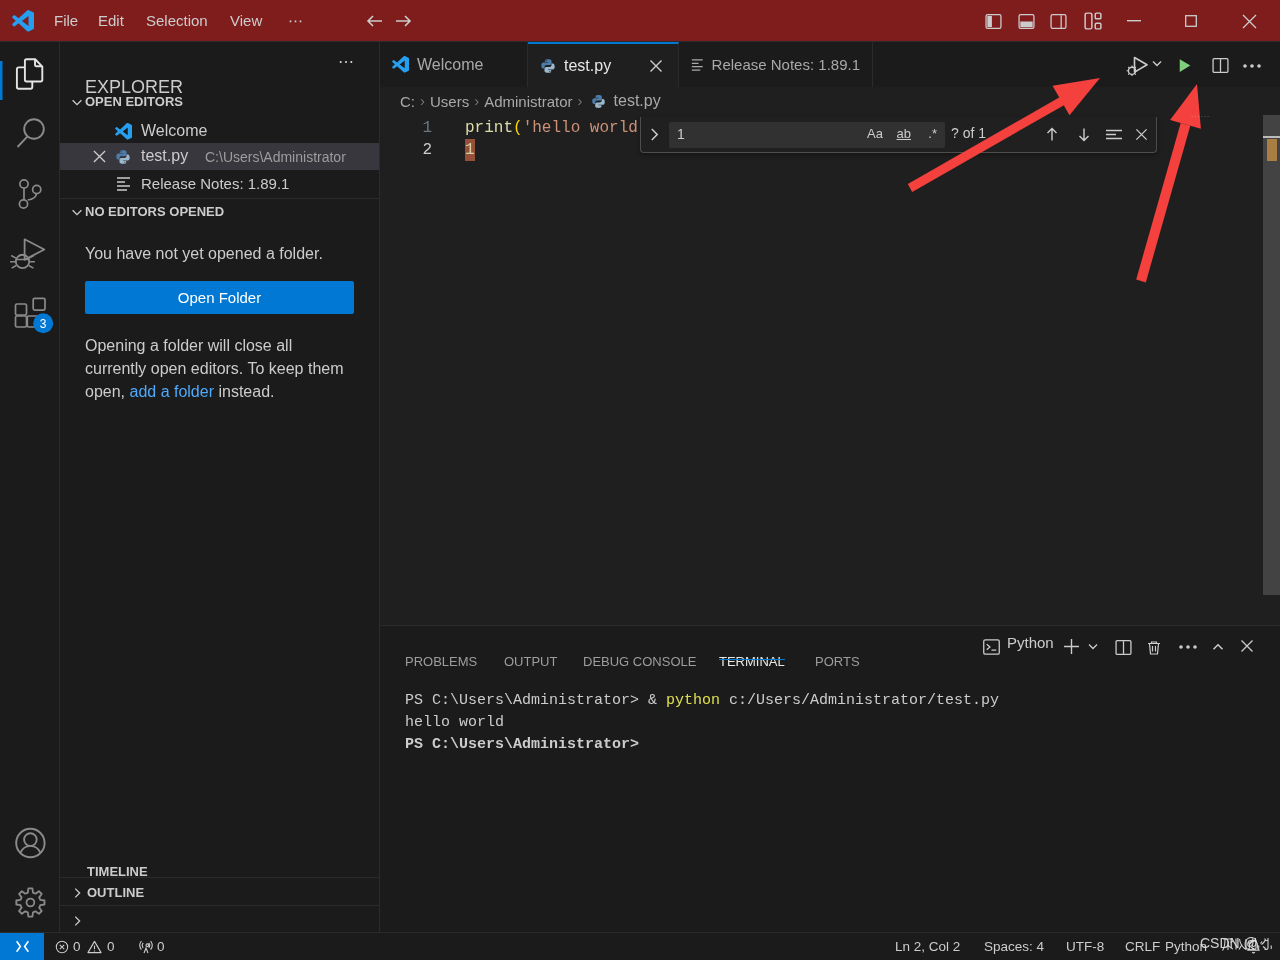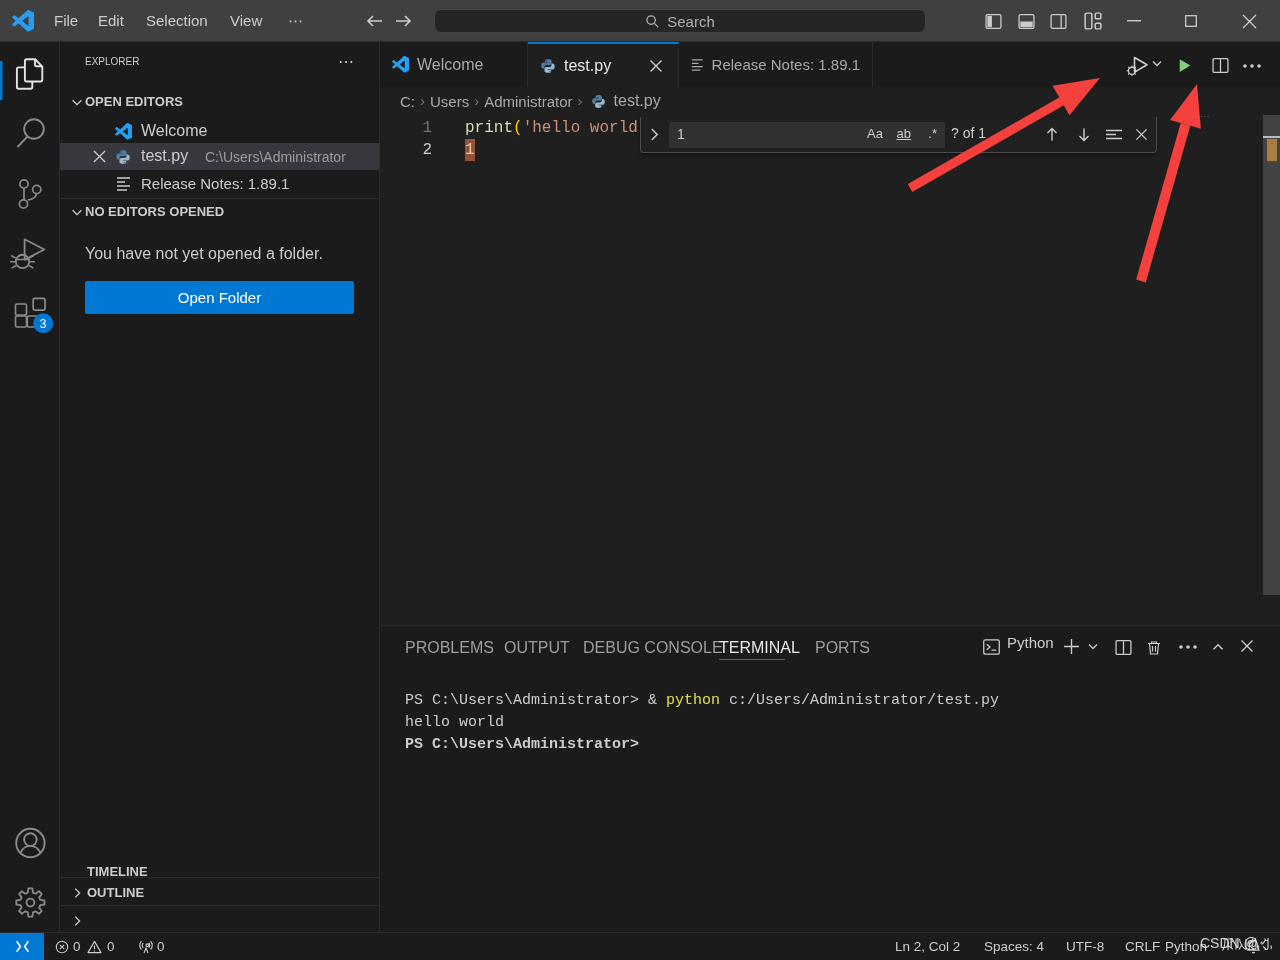--- a/index.html
+++ b/index.html
@@ -2,21 +2,21 @@
 <html><head>
 <meta charset="utf-8">
 <style>
 * { margin:0; padding:0; box-sizing:border-box; }
 html,body { width:1280px; height:960px; overflow:hidden; background:#1f1f1f;
   font-family:"Liberation Sans", sans-serif; }
 .abs { position:absolute; }
 #app { position:relative; width:1280px; height:960px; background:#1f1f1f; }
 
 
-#titlebar { left:0; top:0; width:1280px; height:42px; background:#404040; border-bottom:1px solid #2b2b2b; }
+#titlebar { left:0; top:0; width:1280px; height:42px; background:#7f1d1d; border-bottom:1px solid #2b2b2b; }
 .menu { color:#cccccc; font-size:15px; line-height:42px; }
 #cmdcenter { left:434px; top:9px; width:492px; height:24px; background:#252525;
   border:1px solid #464646; border-radius:6px; color:#b0b0b0; font-size:15px;
   display:flex; align-items:center; justify-content:center; gap:7px;}
 
 
 #activitybar { left:0; top:42px; width:60px; height:890px; background:#1b1b1b; border-right:1px solid #2b2b2b;}
 
 
 #sidebar { left:60px; top:42px; width:320px; height:890px; background:#1b1b1b; border-right:1px solid #2b2b2b; color:#cccccc; }
@@ -43,21 +43,21 @@
   background:#202020; border:1px solid #4d4d4d; border-top:none; border-radius:0 0 4px 4px;
   box-shadow:0 2px 4px rgba(0,0,0,.35); z-index:5; }
 #findinput { position:absolute; left:28px; top:5px; width:276px; height:26px; background:#313131;
   border-radius:2px; color:#cccccc; font-size:14px; }
 
 
 #scroll { left:1263px; top:115px; width:17px; height:480px; background:#434343; }
 
 
 #panel { left:380px; top:625px; width:900px; height:307px; background:#1b1b1b; border-top:1px solid #2b2b2b; }
-.ptab { position:absolute; top:13px; height:28px; font-size:16px; color:#9d9d9d; }
+.ptab { position:absolute; top:28px; height:28px; font-size:13px; color:#9d9d9d; }
 .term { position:absolute; left:25px; font-family:"Liberation Mono", monospace; font-size:15px; line-height:22px; color:#cccccc; white-space:pre; }
 
 
 #statusbar { left:0; top:932px; width:1280px; height:28px; background:#1b1b1b; border-top:1px solid #2b2b2b;
   color:#cccccc; font-size:13.5px; }
 #remote { position:absolute; left:0; top:0; width:44px; height:27px; background:#0078d4;
   color:#fff; display:flex; align-items:center; justify-content:center; }
 .sitem { position:absolute; top:0; height:27px; line-height:27px; }
 
 
@@ -77,27 +77,20 @@
     <span class="menu abs" style="left:288px;">⋯</span>
     <svg class="abs" style="left:12px; top:10px;" width="22" height="22" viewBox="0 0 100 100">
       <path fill="#279ff1" d="M96.5 10.6 76 .7c-2.4-1.1-5.2-.7-7.1 1.2L29.9 37.5 12.7 24.4c-1.6-1.2-3.8-1.1-5.3.2L2 29.4c-1.8 1.6-1.8 4.4 0 6L16.9 49 2 62.7c-1.8 1.6-1.8 4.4 0 6l5.4 4.9c1.5 1.3 3.7 1.4 5.3.2l17.2-13.2 39.1 35.6c1.9 1.9 4.7 2.3 7.1 1.2l20.5-9.9c2.1-1 3.5-3.2 3.5-5.6V16.2c0-2.4-1.4-4.6-3.5-5.6zM75 72.2 45.3 49.7 75 27.2v45z"></path>
     </svg>
     <svg class="abs" style="left:365px; top:12px;" width="20" height="18" viewBox="0 0 20 18">
       <path d="M3 9h14 M8 4 3 9l5 5" stroke="#cccccc" stroke-width="1.6" fill="none"></path>
     </svg>
     <svg class="abs" style="left:393px; top:12px;" width="20" height="18" viewBox="0 0 20 18">
       <path d="M3 9h14 M12 4l5 5-5 5" stroke="#cccccc" stroke-width="1.6" fill="none"></path>
     </svg>
-    <div id="cmdcenter" class="abs">
-      <svg width="15" height="15" viewBox="0 0 16 16">
-          <circle cx="6.5" cy="6.5" r="4.5" stroke="#b0b0b0" stroke-width="1.4" fill="none"></circle>
-          <path d="M10 10l4 4" stroke="#b0b0b0" stroke-width="1.4"></path>
-        </svg>
-      <span>Search</span>
-    </div>
 
     <svg class="abs" style="left:985px; top:13px;" width="17" height="17" viewBox="0 0 16 16">
         <rect x="1" y="1.5" width="14" height="13" rx="1.5" stroke="#cccccc" fill="none" stroke-width="1.2"></rect>
         <rect x="2.2" y="2.7" width="4.3" height="10.6" fill="#cccccc"></rect>
       </svg>
     <svg class="abs" style="left:1018px; top:13px;" width="17" height="17" viewBox="0 0 16 16">
         <rect x="1" y="1.5" width="14" height="13" rx="1.5" stroke="#cccccc" fill="none" stroke-width="1.2"></rect>
         <rect x="2.2" y="8" width="11.6" height="5.3" fill="#cccccc"></rect>
       </svg>
     <svg class="abs" style="left:1050px; top:13px;" width="17" height="17" viewBox="0 0 16 16">
@@ -160,21 +153,21 @@
         <path d="M20.2 810.9c2.3-4.6 5.8-7 10.2-7s7.9 2.4 10.2 7"></path>
       </g>
       <g stroke="#8a8a8a" stroke-width="1.8" fill="none">
         <path d="M27.8 850.6 L28.4 846.4 L32.4 846.4 L33.0 850.6 L35.5 851.7 L38.9 849.2 L41.7 852.0 L39.2 855.4 L40.3 857.9 L44.5 858.5 L44.5 862.5 L40.3 863.1 L39.2 865.6 L41.7 869.0 L38.9 871.8 L35.5 869.3 L33.0 870.4 L32.4 874.6 L28.4 874.6 L27.8 870.4 L25.3 869.3 L21.9 871.8 L19.1 869.0 L21.6 865.6 L20.5 863.1 L16.3 862.5 L16.3 858.5 L20.5 857.9 L21.6 855.4 L19.1 852.0 L21.9 849.2 L25.3 851.7 Z" stroke-linejoin="round"></path>
         <circle cx="30.4" cy="860.5" r="3.9"></circle>
       </g>
     </svg>
   </div>
 
   <div id="sidebar" class="abs">
-    <span class="abs" style="left:25px; top:14px; font-size:10px; color:#cccccc;">EXPLORER</span>
+    <span class="abs" style="left:25px; top:35px; font-size:18px; color:#cccccc;">EXPLORER</span>
     <span class="abs" style="left:278px; top:10px; font-size:16px; color:#cccccc;">⋯</span>
 
     <svg class="abs" style="left:10px; top:53px;" width="14" height="14" viewBox="0 0 16 16">
         <path d="M3 6l5 5 5-5" stroke="#cccccc" stroke-width="1.5" fill="none"></path>
       </svg>
     <span class="abs sechead" style="left:25px; top:52px;">OPEN EDITORS</span>
     <div class="row" style="top:76px;">
       <svg class="abs" style="left:55px; top:5px;" width="17" height="17" viewBox="0 0 100 100">
           <path fill="#279ff1" d="M96.5 10.6 76 .7c-2.4-1.1-5.2-.7-7.1 1.2L29.9 37.5 12.7 24.4c-1.6-1.2-3.8-1.1-5.3.2L2 29.4c-1.8 1.6-1.8 4.4 0 6L16.9 49 2 62.7c-1.8 1.6-1.8 4.4 0 6l5.4 4.9c1.5 1.3 3.7 1.4 5.3.2l17.2-13.2 39.1 35.6c1.9 1.9 4.7 2.3 7.1 1.2l20.5-9.9c2.1-1 3.5-3.2 3.5-5.6V16.2c0-2.4-1.4-4.6-3.5-5.6zM75 72.2 45.3 49.7 75 27.2v45z"></path>
         </svg>
@@ -198,20 +191,21 @@
       <span class="abs" style="left:81px; top:5px; font-size:15px;">Release Notes: 1.89.1</span>
     </div>
 
     <div class="abs" style="left:0; top:156px; width:319px; height:1px; background:#2b2b2b;"></div>
     <svg class="abs" style="left:10px; top:163px;" width="14" height="14" viewBox="0 0 16 16">
         <path d="M3 6l5 5 5-5" stroke="#cccccc" stroke-width="1.5" fill="none"></path>
       </svg>
     <span class="abs sechead" style="left:25px; top:162px;">NO EDITORS OPENED</span>
     <span class="abs" style="left:25px; top:203px; font-size:16px;">You have not yet opened a folder.</span>
     <div id="openfolderbtn" style="top:239px;">Open Folder</div>
+    <div class="abs" style="left:25px; top:292px; width:290px; font-size:16px; line-height:23px;">Opening a folder will close all<br>currently open editors. To keep them<br>open, <a class="link" href="#">add a folder</a> instead.</div>
 
     <div class="abs" style="left:0; top:835px; width:319px; height:1px; background:#2b2b2b;"></div>
     <svg class="abs" style="left:10px; top:844px;" width="14" height="14" viewBox="0 0 16 16">
         <path d="M6 3l5 5-5 5" stroke="#cccccc" stroke-width="1.5" fill="none"></path>
       </svg>
     <span class="abs sechead" style="left:27px; top:843px;">OUTLINE</span>
     <div class="abs" style="left:0; top:863px; width:319px; height:1px; background:#2b2b2b;"></div>
     <svg class="abs" style="left:10px; top:872px;" width="14" height="14" viewBox="0 0 16 16">
         <path d="M6 3l5 5-5 5" stroke="#cccccc" stroke-width="1.5" fill="none"></path>
       </svg>

